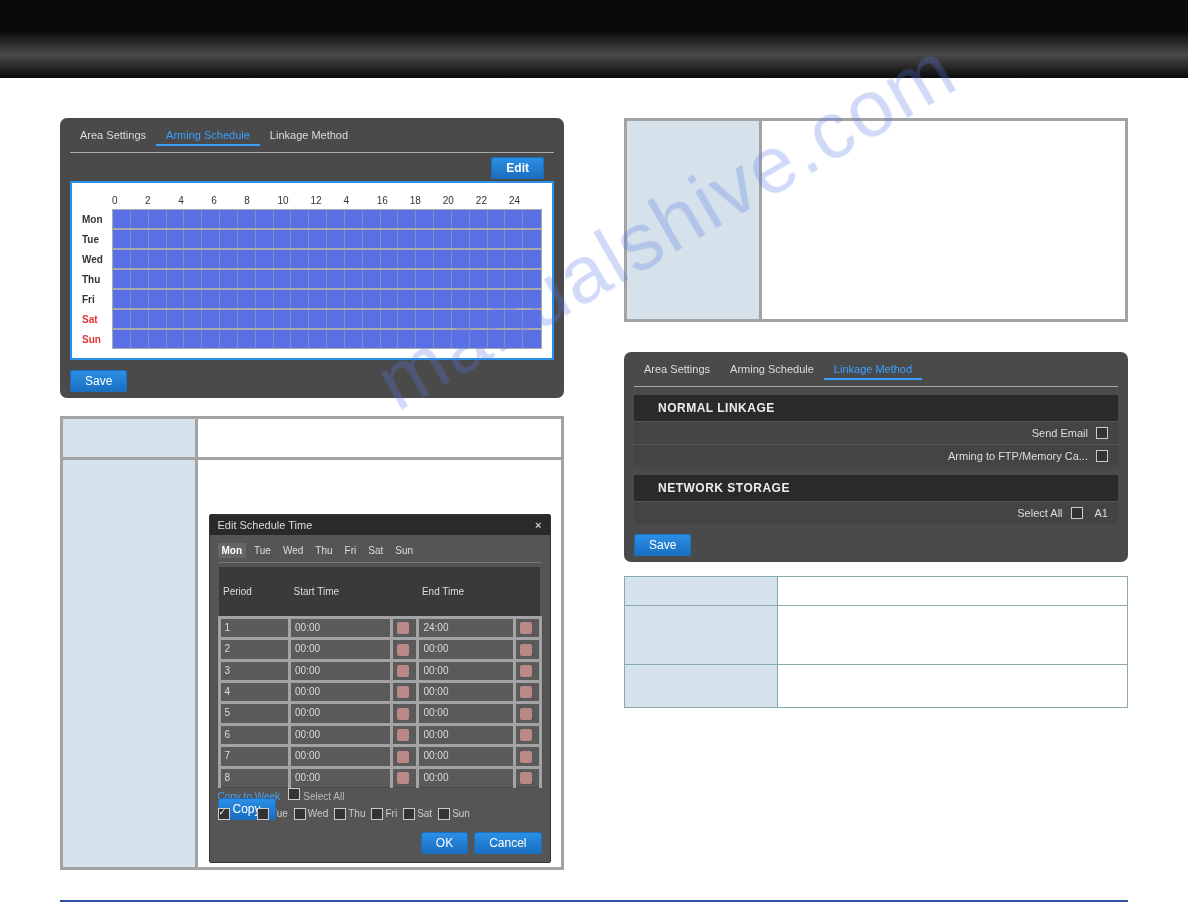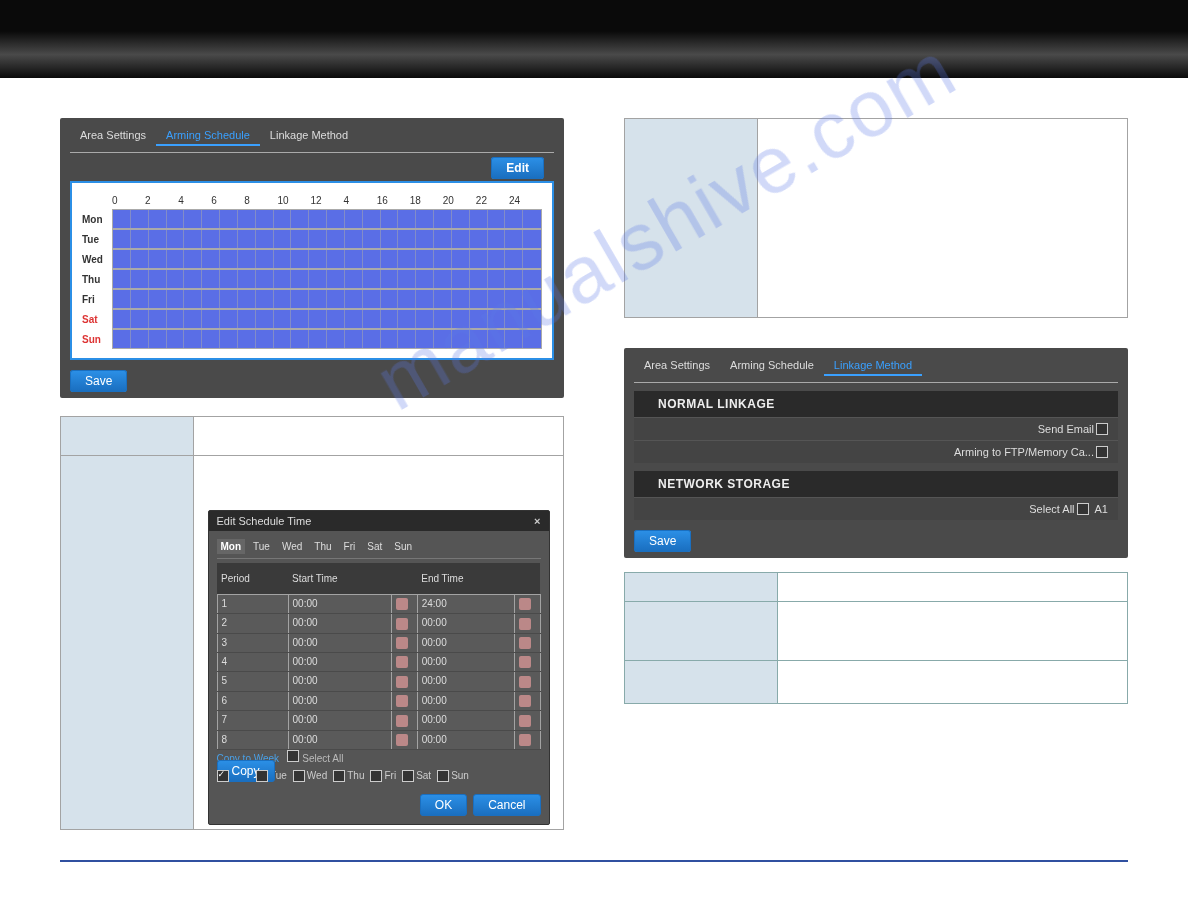--- a/index.html
+++ b/index.html
@@ -21,21 +21,21 @@
     padding: 40px 60px 20px 60px;
     display: flex;
     gap: 60px;
   }
   .left-col, .right-col {
     flex: 1;
   }
   .panel {
     background: #4a4a4a;
     padding: 8px 10px 10px 10px;
-    border-radius: 2px;
+    border-radius: 7px;
   }
   .tabs {
     display: flex;
     gap: 0;
     margin-bottom: 6px;
   }
   .tab {
     padding: 3px 10px;
     color: #ddd;
     font-size: 11px;
@@ -119,21 +119,21 @@
   .day-grid-lines div:last-child { border-right: none; }
   .save-row { margin-top: 14px; }
 
   .info-table {
     border: 1px solid #8aa;
     border-collapse: collapse;
     width: 100%;
     margin-top: 18px;
   }
   .info-table td {
-    border: 1px solid #a3a3a3;
+    border: 3px solid #a3a3a3;
     background: #d6e2eb;
     padding: 4px 6px;
     vertical-align: top;
   }
   .info-table td.left-cell {
     width: 120px;
   }
 
   
   .dialog {
@@ -179,21 +179,21 @@
     font-weight: bold;
   }
   .period-table {
     width: 100%;
     color: #ddd;
     font-size: 10px;
     border-collapse: collapse;
   }
   .period-table th {
     text-align: left;
-    padding: 10px 4px;
+    padding: 19px 4px;
     background: #3a3a3a;
     font-weight: normal;
   }
   .period-table td {
     padding: 3px 4px;
     background: #5a5a5a;
     border-bottom: 1px solid #4a4a4a;
   }
   .clock-icon {
     display: inline-block;
@@ -252,21 +252,21 @@
     letter-spacing: 0.5px;
   }
   .link-row {
     background: #444;
     color: #ddd;
     padding: 5px 10px;
     font-size: 11px;
     display: flex;
     justify-content: flex-end;
     align-items: center;
-    gap: 2px;
+    gap: 8px;
     border-top: 1px solid #555;
   }
   .link-row .lbl { flex: 1; text-align: right; }
   .linkage-table {
     border: 1px solid #8aa;
     border-collapse: collapse;
     width: 100%;
     margin-top: 14px;
   }
   .linkage-table td {

